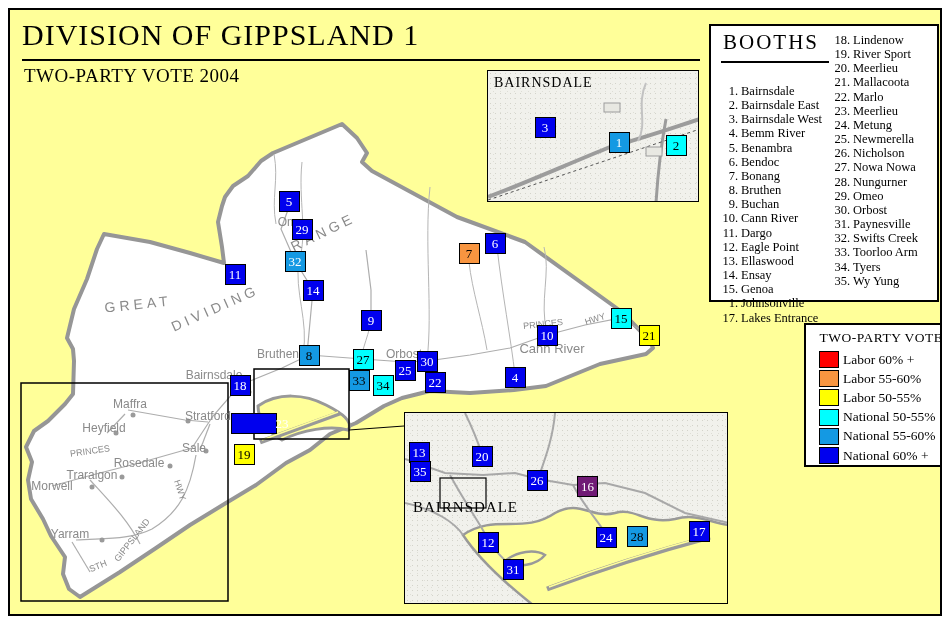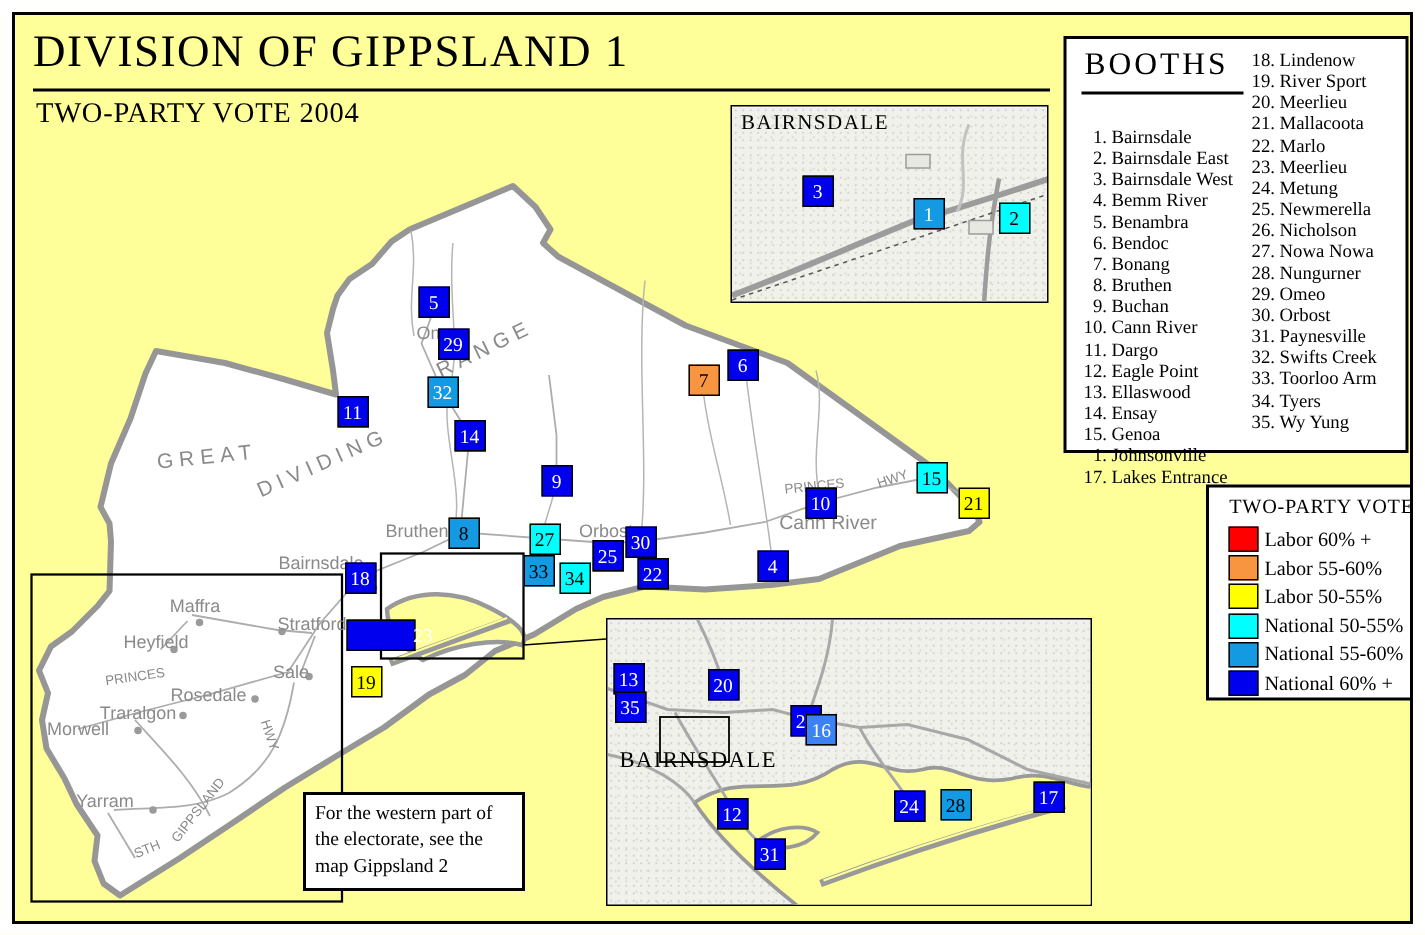--- a/index.html
+++ b/index.html
@@ -197,21 +197,21 @@
       <div class="booth-marker" style="left: 219.5px; top: 364.5px; background: rgb(0, 0, 238); color: rgb(255, 255, 255);">18</div>
       <div class="booth-marker" style="left: 220.5px; top: 402.5px; background: rgb(0, 0, 238); color: rgb(255, 255, 255); padding-left: 44px;">23</div>
       <div class="booth-marker" style="left: 223.5px; top: 433.5px; background: rgb(255, 255, 0); color: rgb(0, 0, 0);">19</div>
       <div class="booth-marker" style="left: 524.5px; top: 106.5px; background: rgb(0, 0, 238); color: rgb(255, 255, 255);">3</div>
       <div class="booth-marker" style="left: 598.5px; top: 121.5px; background: rgb(20, 153, 227); color: rgb(255, 255, 255);">1</div>
       <div class="booth-marker" style="left: 655.5px; top: 124.5px; background: rgb(0, 255, 255); color: rgb(0, 0, 0);">2</div>
       <div class="booth-marker" style="left: 398.5px; top: 431.5px; background: rgb(0, 0, 238); color: rgb(255, 255, 255);">13</div>
       <div class="booth-marker" style="left: 399.5px; top: 450.5px; background: rgb(0, 0, 238); color: rgb(255, 255, 255);">35</div>
       <div class="booth-marker" style="left: 461.5px; top: 435.5px; background: rgb(0, 0, 238); color: rgb(255, 255, 255);">20</div>
       <div class="booth-marker" style="left: 516.5px; top: 459.5px; background: rgb(0, 0, 238); color: rgb(255, 255, 255);">26</div>
-      <div class="booth-marker" style="left: 527px; top: 465.5px; background: #3b82f6; color: rgb(255, 255, 255);">16</div>
+      <div class="booth-marker" style="left: 567px; top: 465.5px; background: #701a75; color: rgb(255, 255, 255);">16</div>
       <div class="booth-marker" style="left: 467.5px; top: 521.5px; background: rgb(0, 0, 238); color: rgb(255, 255, 255);">12</div>
       <div class="booth-marker" style="left: 492.5px; top: 548.5px; background: rgb(0, 0, 238); color: rgb(255, 255, 255);">31</div>
       <div class="booth-marker" style="left: 585.5px; top: 516.5px; background: rgb(0, 0, 238); color: rgb(255, 255, 255);">24</div>
       <div class="booth-marker" style="left: 616.5px; top: 515.5px; background: rgb(20, 153, 227); color: rgb(0, 0, 0);">28</div>
       <div class="booth-marker" style="left: 678.5px; top: 510.5px; background: rgb(0, 0, 238); color: rgb(255, 255, 255);">17</div>
     </div>
 
   <div class="abs booths-panel">
     <div class="booths-title">BOOTHS</div>
     <div class="booths-rule"></div>
@@ -279,15 +279,14 @@
           <span class="legend-chip" style="background: rgb(20, 153, 227);"></span>
           <span class="legend-label">National 55-60%</span>
         </div>
         <div class="legend-row">
           <span class="legend-chip" style="background: rgb(0, 0, 238);"></span>
           <span class="legend-label">National 60% +</span>
         </div>
       </div>
   </div>
 
-  <div class="abs note-box">For the western part of the electorate, see the map Gippsland 2</div>
 
 </div>
 
 </body></html>

